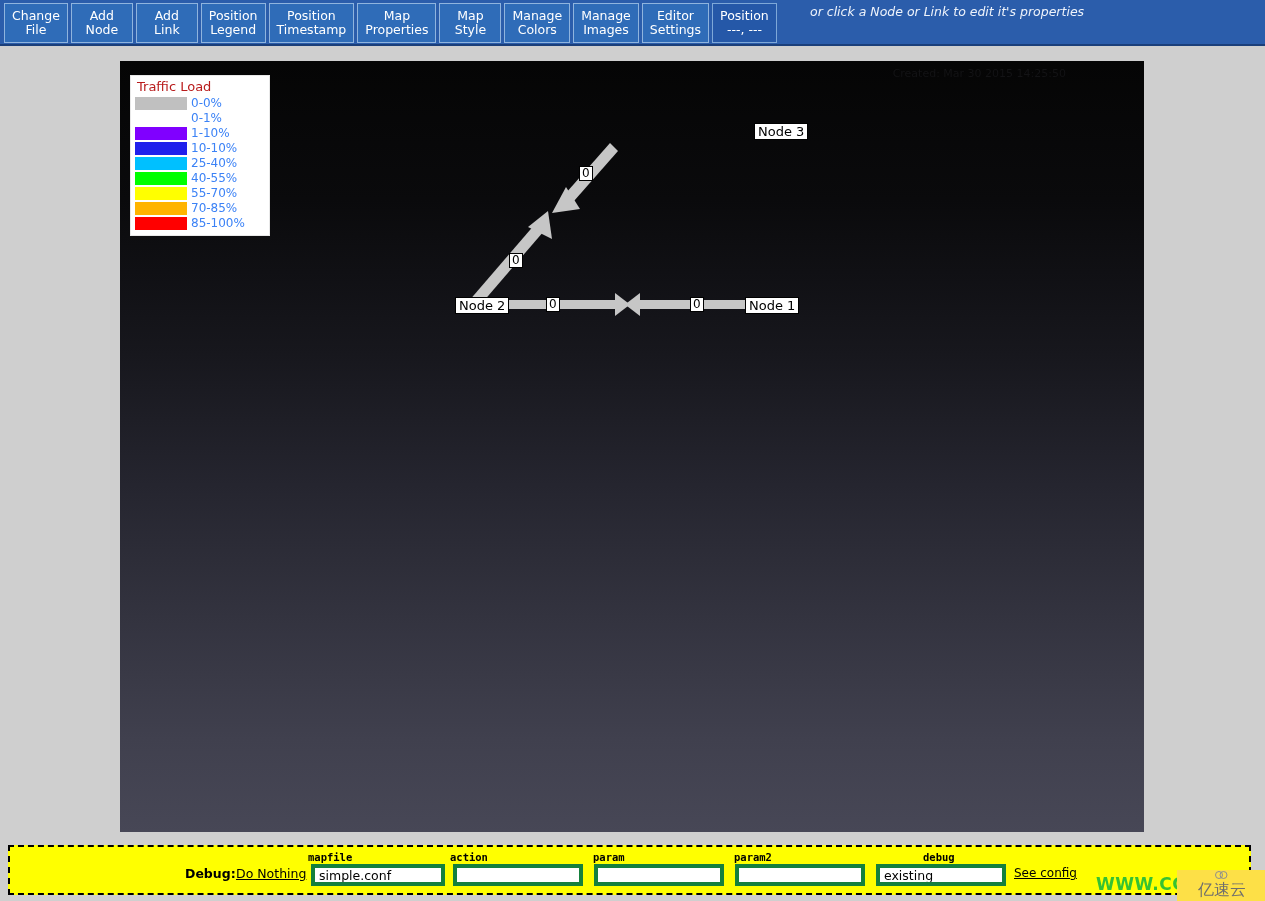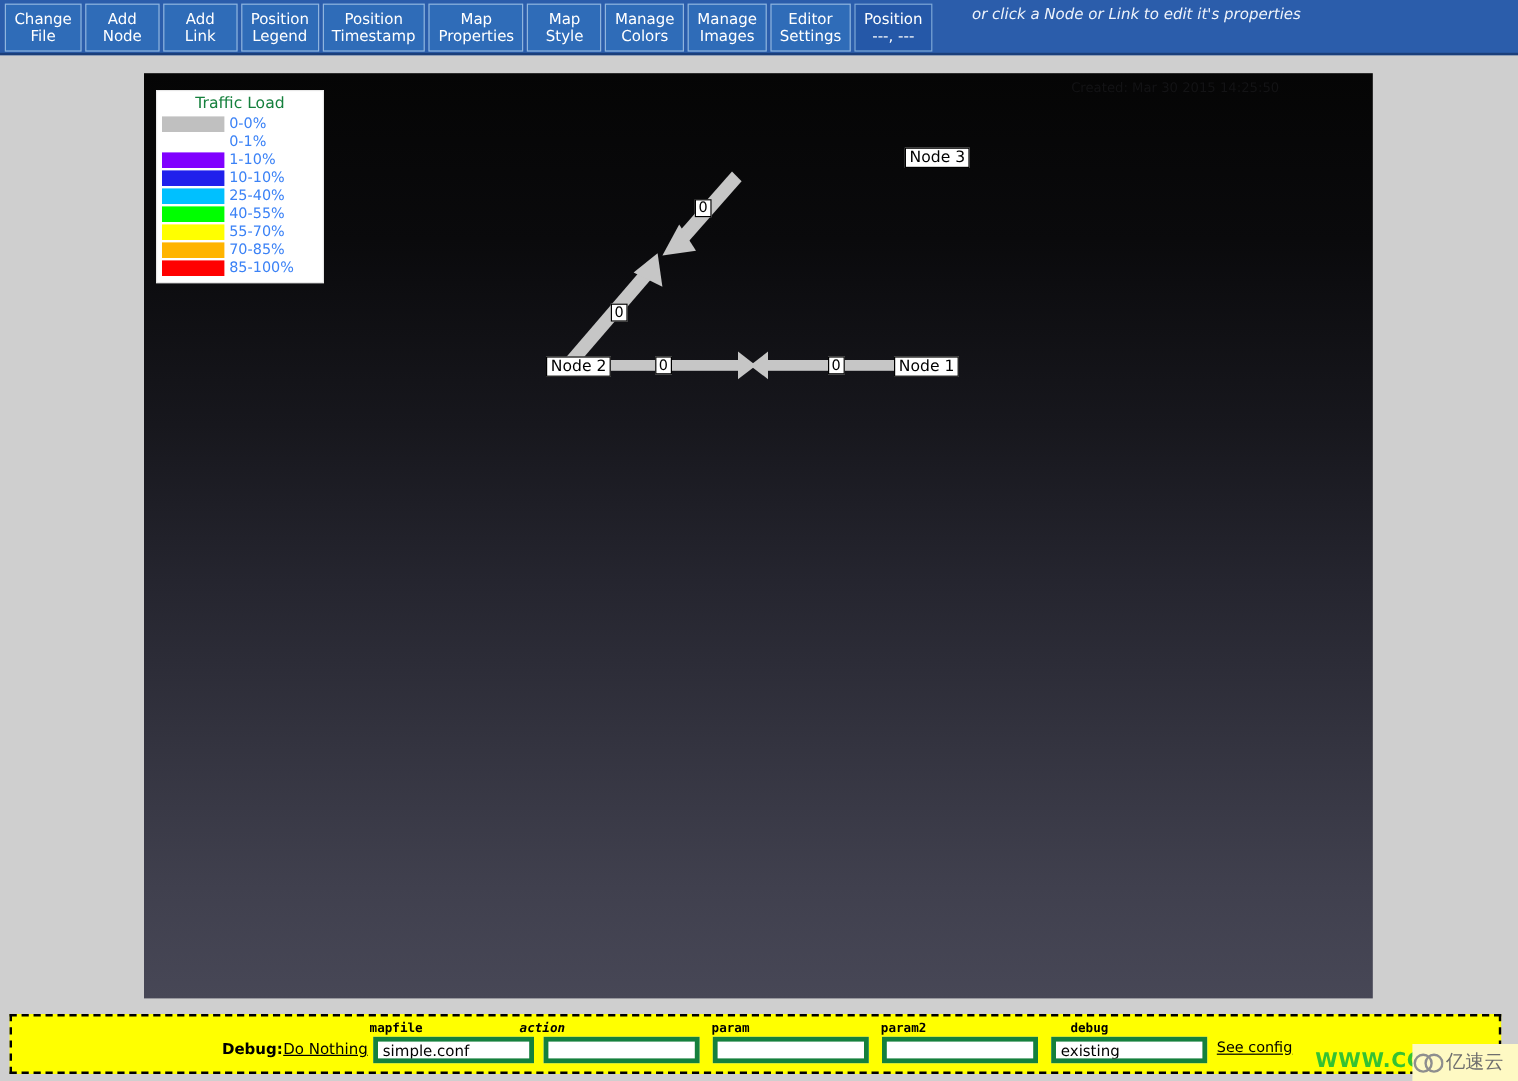--- a/index.html
+++ b/index.html
@@ -66,21 +66,21 @@
   
   #legend{
     position:absolute;left:10px;top:14px;
     width:140px;
     background:#ffffff;
     border:1px solid #e8e8e8;
     padding:2px 4px 4px 4px;
     box-sizing:border-box;
   }
   #legend-title{
-    font-size:13px;color:#15803d;padding:1px 2px 2px 2px;text-align:center;
+    font-size:13px;color:#b91c1c;padding:1px 2px 2px 2px;
   }
   .legend-row{
     display:flex;align-items:center;height:15px;
   }
   .legend-sw{
     width:52px;height:13px;margin-right:4px;flex:0 0 52px;
     border:0;
   }
   .legend-lbl{font-size:12px;color:#3b82f6;line-height:13px;}
 
@@ -147,21 +147,21 @@
   }
 
   
   #wm-text{
     position:absolute;left:1096px;top:874px;
     font-size:17px;font-weight:bold;color:#35c232;
     letter-spacing:0.5px;z-index:20;
   }
   #wm-box{
     position:absolute;left:1177px;top:870px;width:88px;height:31px;
-    background:#fef9c3;z-index:21;display:flex;align-items:center;
+    background:#fde047;z-index:21;display:flex;align-items:center;flex-direction:column;
   }
   #wm-cn{
     font-size:16px;color:#6e6e6e;margin-left:2px;
     font-family:"DejaVu Sans","Liberation Sans",sans-serif;
   }
 </style>
 </head>
 <body>
 
 <div id="toolbar">
@@ -298,30 +298,30 @@
 </div>
 
 <div id="debugbar">
 
   <span id="dbg-text" style="left:175px;top:19px;position:absolute;">Debug:</span>
   <span id="dbg-donothing" style="left:226px;top:19px;position:absolute;">Do Nothing</span>
 
   <span class="dbg-label" style="left:298px;top:4px;">mapfile</span>
   <input class="dbg-input" style="left: 301px; top: 17px; width: 134px;" type="text" value="simple.conf">
 
-  <span class="dbg-label" style="left:423px;top:4px;font-style:italic;">action</span>
+  <span class="dbg-label" style="left:440px;top:4px;">action</span>
   <input class="dbg-input" style="left: 443px; top: 17px; width: 130px;" type="text" value="">
 
   <span class="dbg-label" style="left:583px;top:4px;">param</span>
   <input class="dbg-input" style="left: 584px; top: 17px; width: 130px;" type="text" value="">
 
   <span class="dbg-label" style="left:724px;top:4px;text-align:center;">param2</span>
   <input class="dbg-input" style="left: 725px; top: 17px; width: 130px;" type="text" value="">
 
-  <span class="dbg-label" style="left:882px;top:4px;">debug</span>
+  <span class="dbg-label" style="left:913px;top:4px;">debug</span>
   <input class="dbg-input" style="left: 866px; top: 17px; width: 130px;" type="text" value="existing">
 
   <span id="see-config" style="left:1004px;top:19px;position:absolute;">See config</span>
 </div>
 
 <div id="wm-text">WWW.CC</div>
 <div id="wm-box">
   <svg width="26" height="20" viewBox="0 0 26 20">
     <circle cx="9" cy="10" r="7" fill="none" stroke="#8e8e8e" stroke-width="2"></circle>
     <circle cx="18" cy="10" r="7" fill="none" stroke="#8e8e8e" stroke-width="2"></circle>

